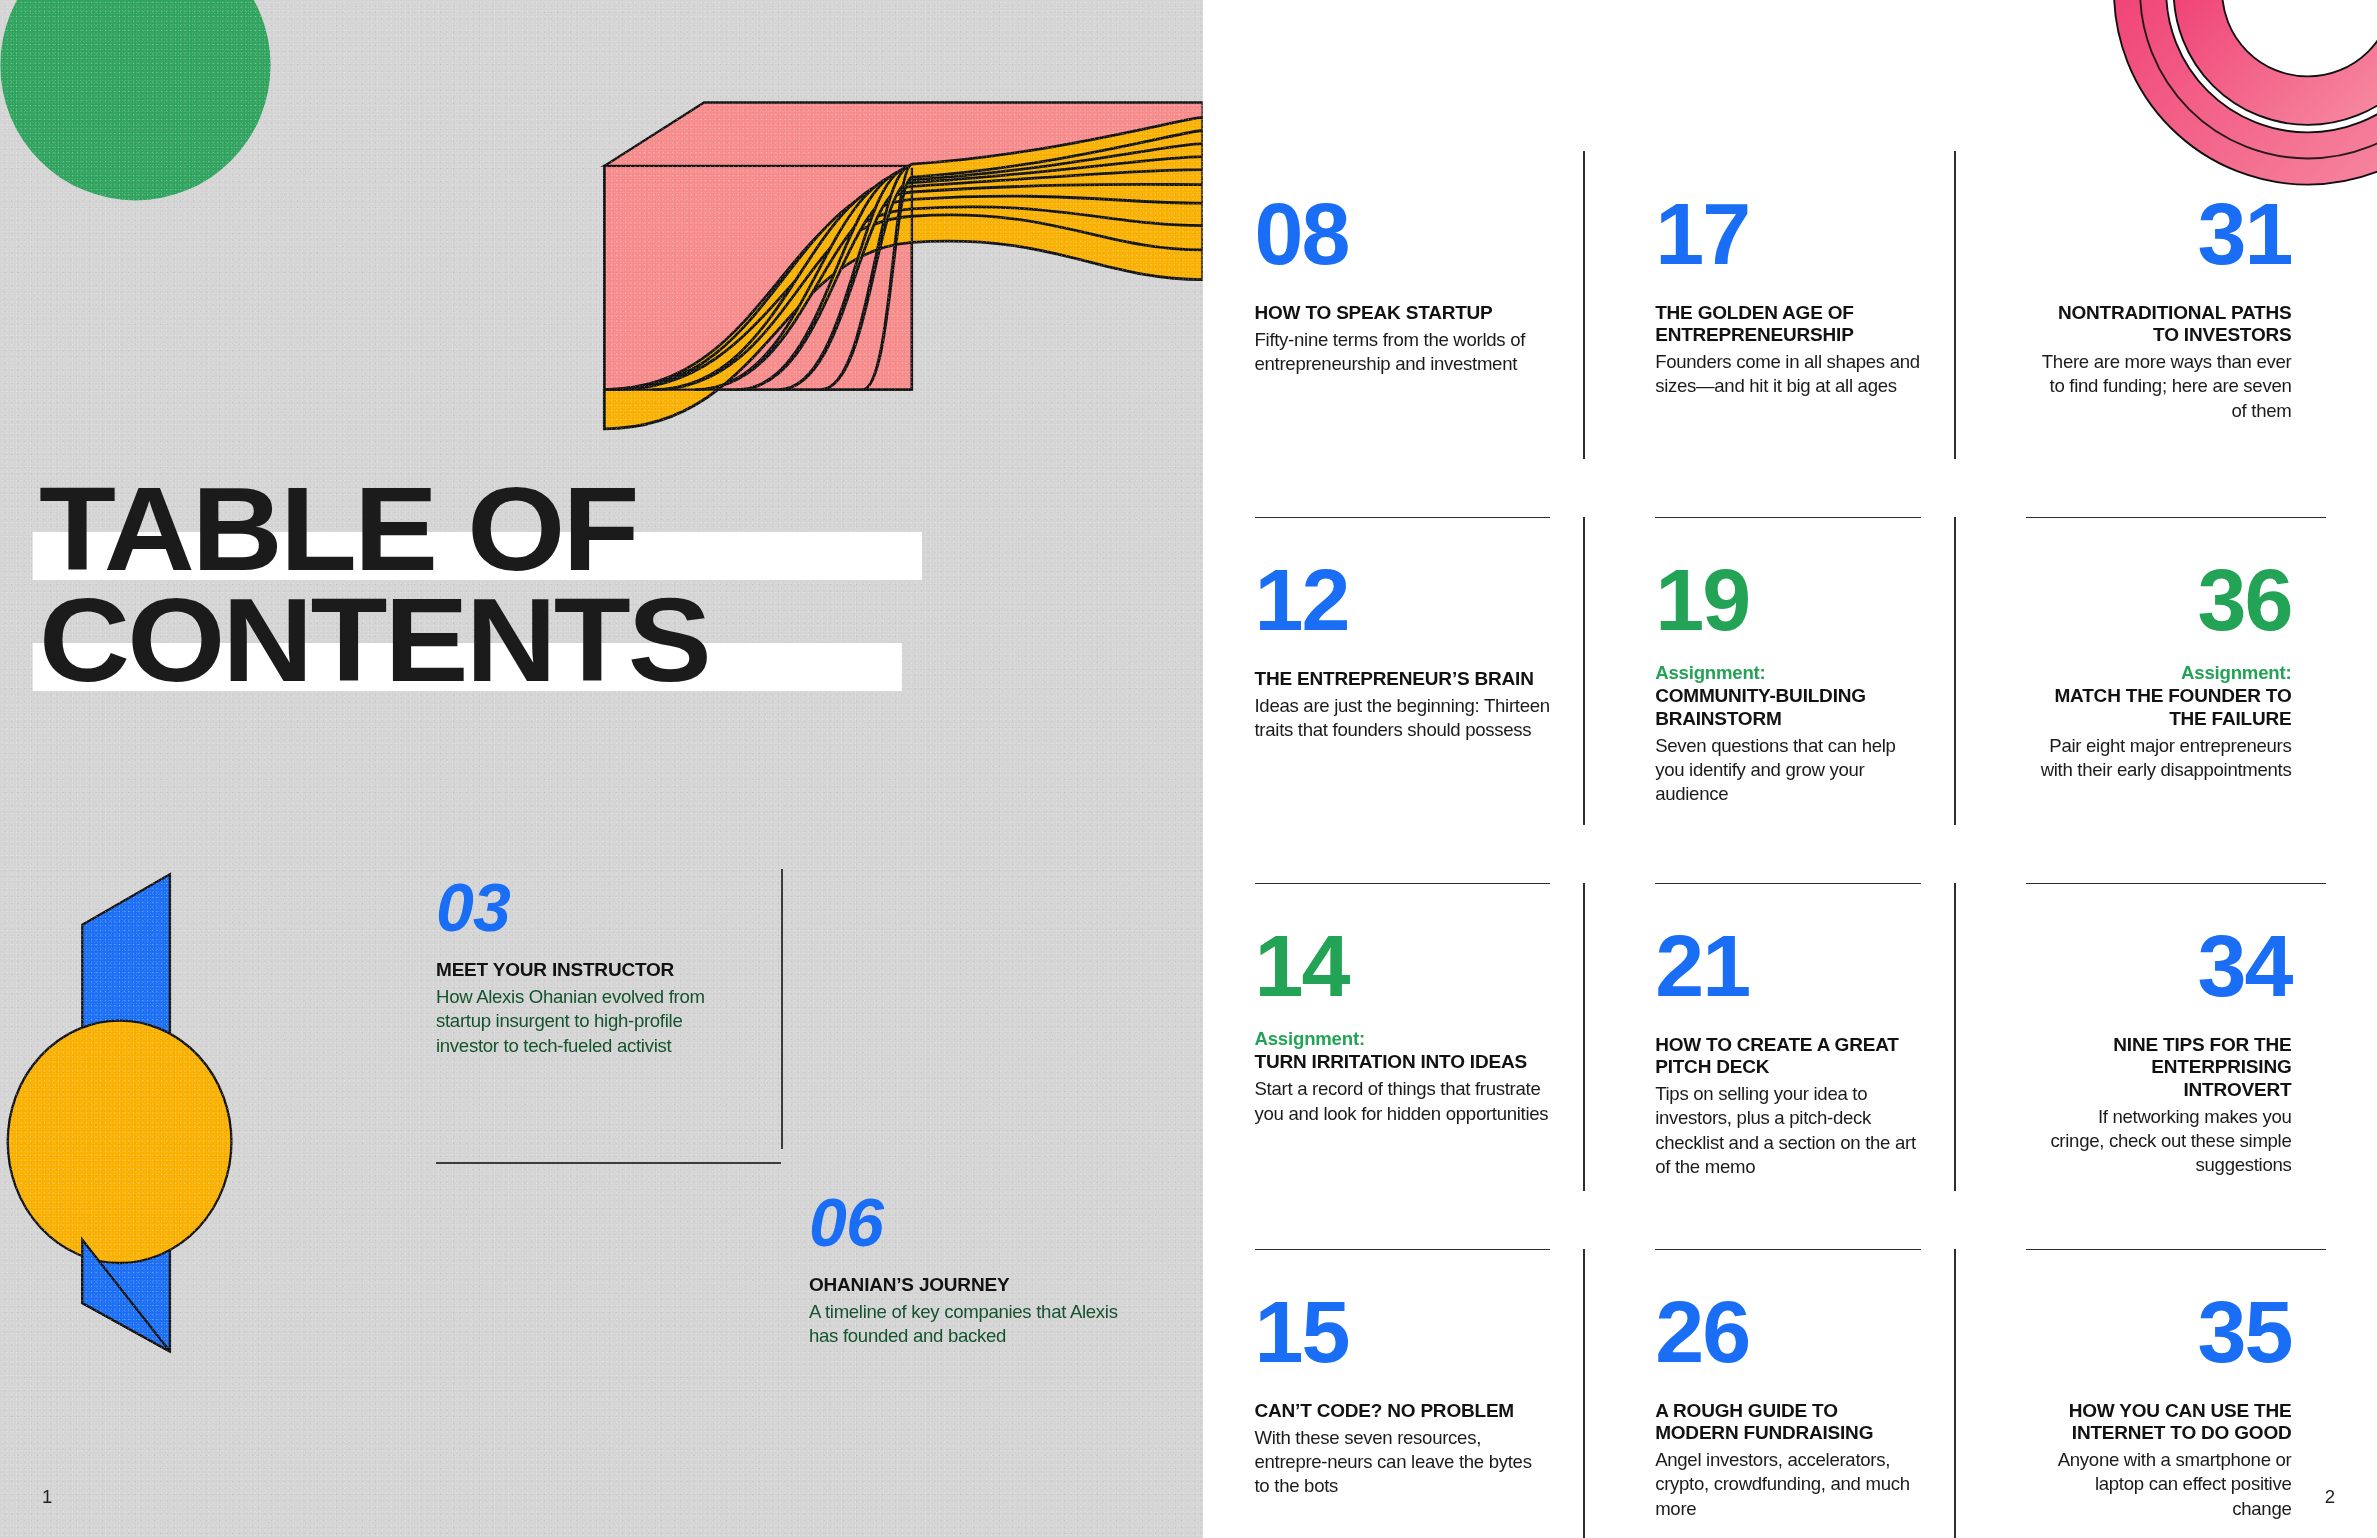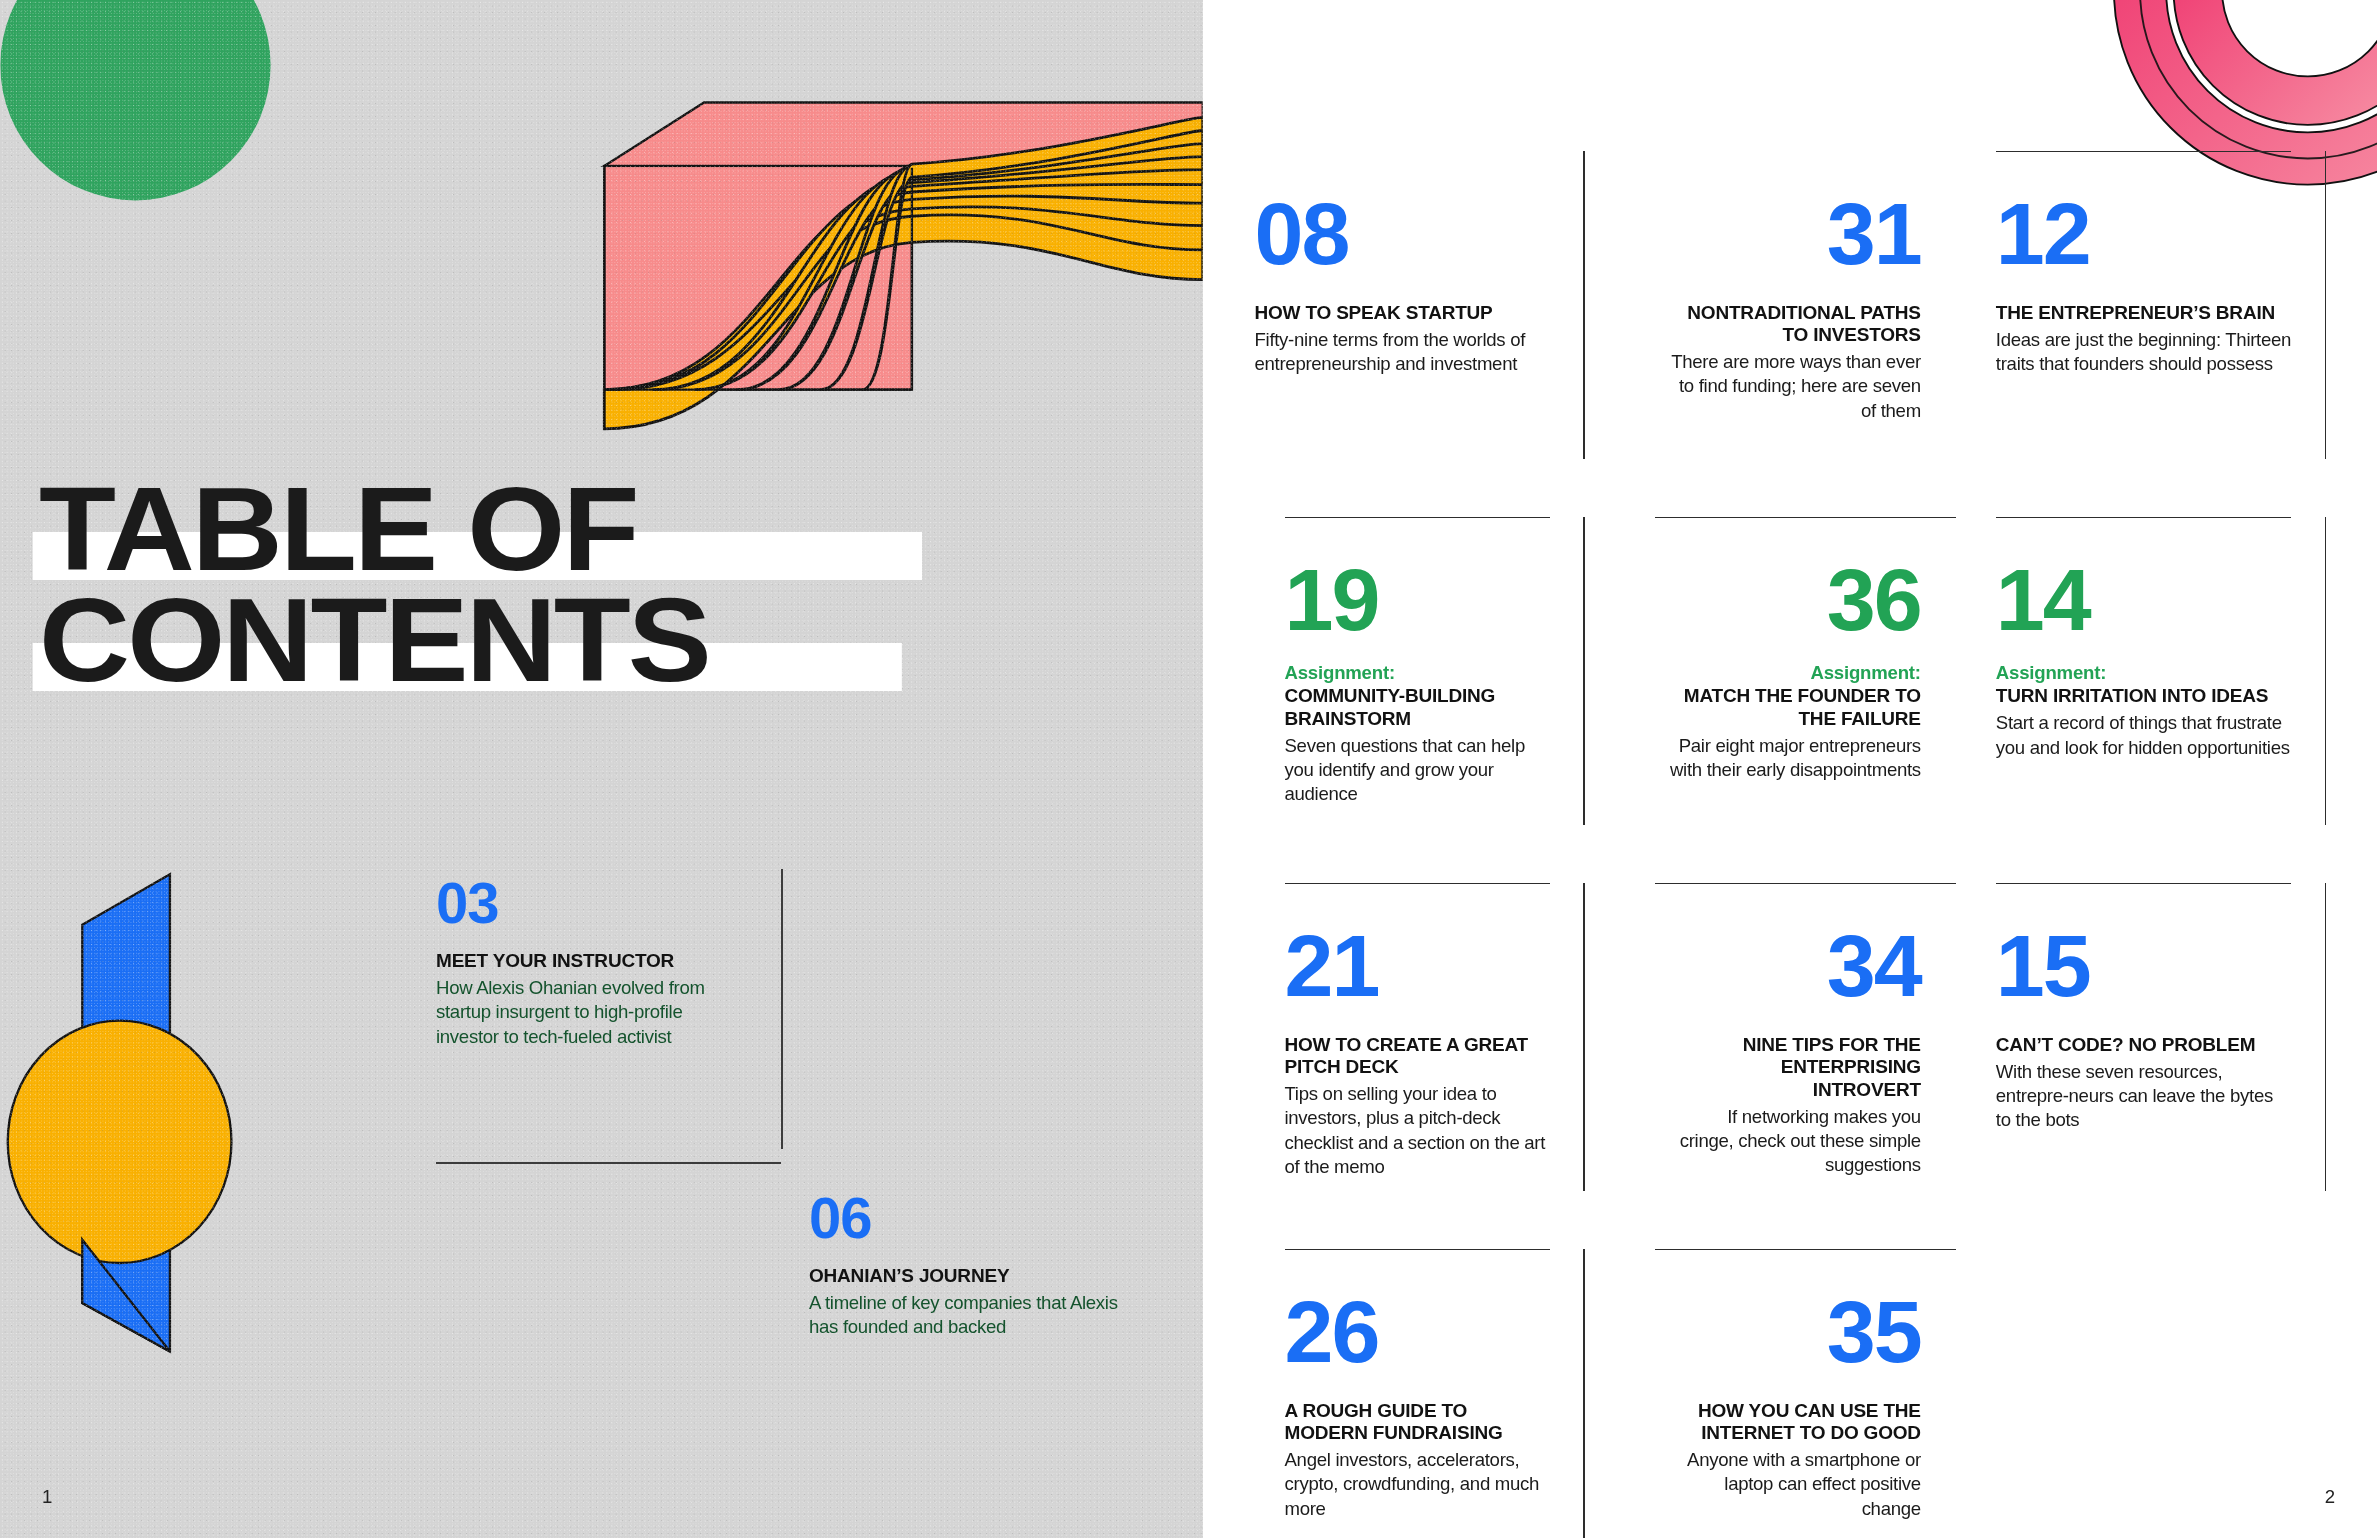--- a/index.html
+++ b/index.html
@@ -52,22 +52,22 @@
     width:837px;height:48px;
     background:#ffffff;
     z-index:-1;
   }
   .title-line.l1 .hl{top:58px;width:839px;}
   .title-line.l2 .hl{top:58px;width:820px;}
 
   .left-entries{position:absolute;left:0;top:0;width:100%;height:100%;z-index:5;}
   .lentry{position:absolute;}
   .lentry .num{
-    font-weight:bold;font-size:58px;line-height:.92;
-    color:#1a6ef5;letter-spacing:-0.9px;
+    font-weight:bold;font-size:68px;line-height:.92;
+    color:#1a6ef5;letter-spacing:-0.9px;font-style:italic;
   }
   .lentry .kicker{
     margin-top:20.5px;
     font-weight:bold;font-size:19px;letter-spacing:-0.2px;color:#121212;
   }
   .lentry .desc{
     margin-top:3.7px;font-size:18.6px;line-height:1.32;color:#14532d;letter-spacing:-0.3px;
   }
   .vrule{position:absolute;width:1.9px;background:#3c3c3c;}
   .hrule{position:absolute;height:1.9px;background:#3c3c3c;}
@@ -240,20 +240,26 @@
     </svg>
 
     <div class="grid">
 
       <div class="cell c1">
         <div class="num">08</div>
         <div class="kicker">HOW TO SPEAK STARTUP</div>
         <div class="desc">Fifty-nine terms from the worlds of entrepreneurship and investment</div>
         <div class="sep-v"></div>
       </div>
+      <div class="cell c2">
+        <div class="num">17</div>
+        <div class="kicker">THE GOLDEN AGE OF ENTREPRENEURSHIP</div>
+        <div class="desc">Founders come in all shapes and sizes—and hit it big at all ages</div>
+        <div class="sep-v"></div>
+      </div>
       <div class="cell c3">
         <div class="num">31</div>
         <div class="kicker">NONTRADITIONAL PATHS TO INVESTORS</div>
         <div class="desc">There are more ways than ever to find funding; here are seven of them</div>
       </div>
 
       <div class="cell c1">
         <div class="sep-h"></div>
         <div class="num">12</div>
         <div class="kicker">THE ENTREPRENEUR’S BRAIN</div>

